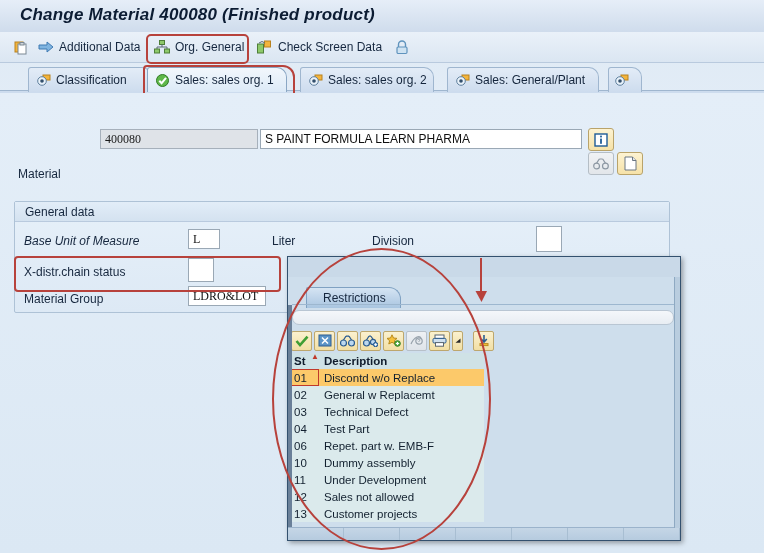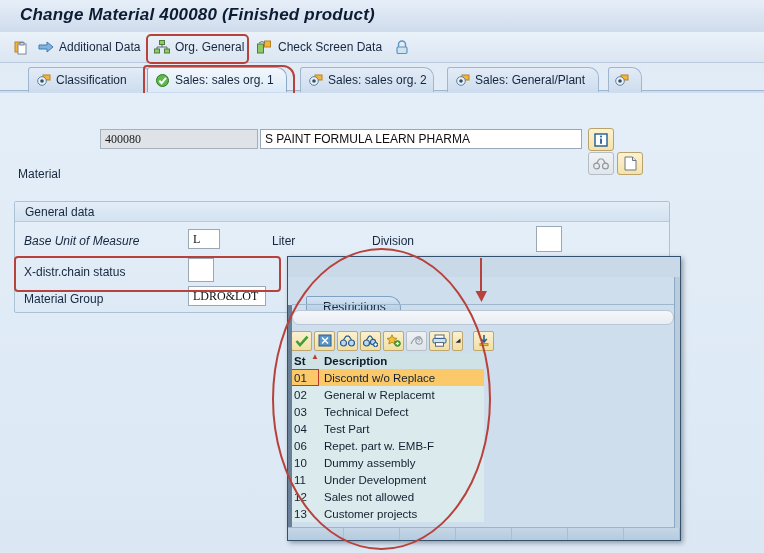--- a/index.html
+++ b/index.html
@@ -143,21 +143,21 @@
     width:15px;height:15px;border:1px solid #7fa3c9;border-radius:2px;
     background:linear-gradient(#c9dcef,#9dbcda);
     display:flex;align-items:center;justify-content:center;
     color:#12365f;font-size:10px;line-height:1;cursor:default;
   }
   .dlgb.close{background:linear-gradient(#cfe0f0,#9dbcda);}
 
   .dlg-body{position:absolute;left:0;top:20px;right:0;bottom:0;background:#cedeec;}
 
   .restr-tab{
-    position:absolute;left:18px;top:19px;height:21px;
+    position:absolute;left:18px;top:10px;height:21px;
     background:linear-gradient(#d5e4f3,#a9c5e0);
     border:1px solid #7fa1c2;border-bottom:none;
     border-radius:2px 12px 0 0;
     display:flex;align-items:center;padding:0 14px 0 16px;
     font-size:12px;color:#16273e;box-sizing:border-box;cursor:default;
   }
   .restr-underline{
     position:absolute;left:4px;top:27px;right:6px;height:1px;background:#9db7cf;
   }
   .filterfield{

